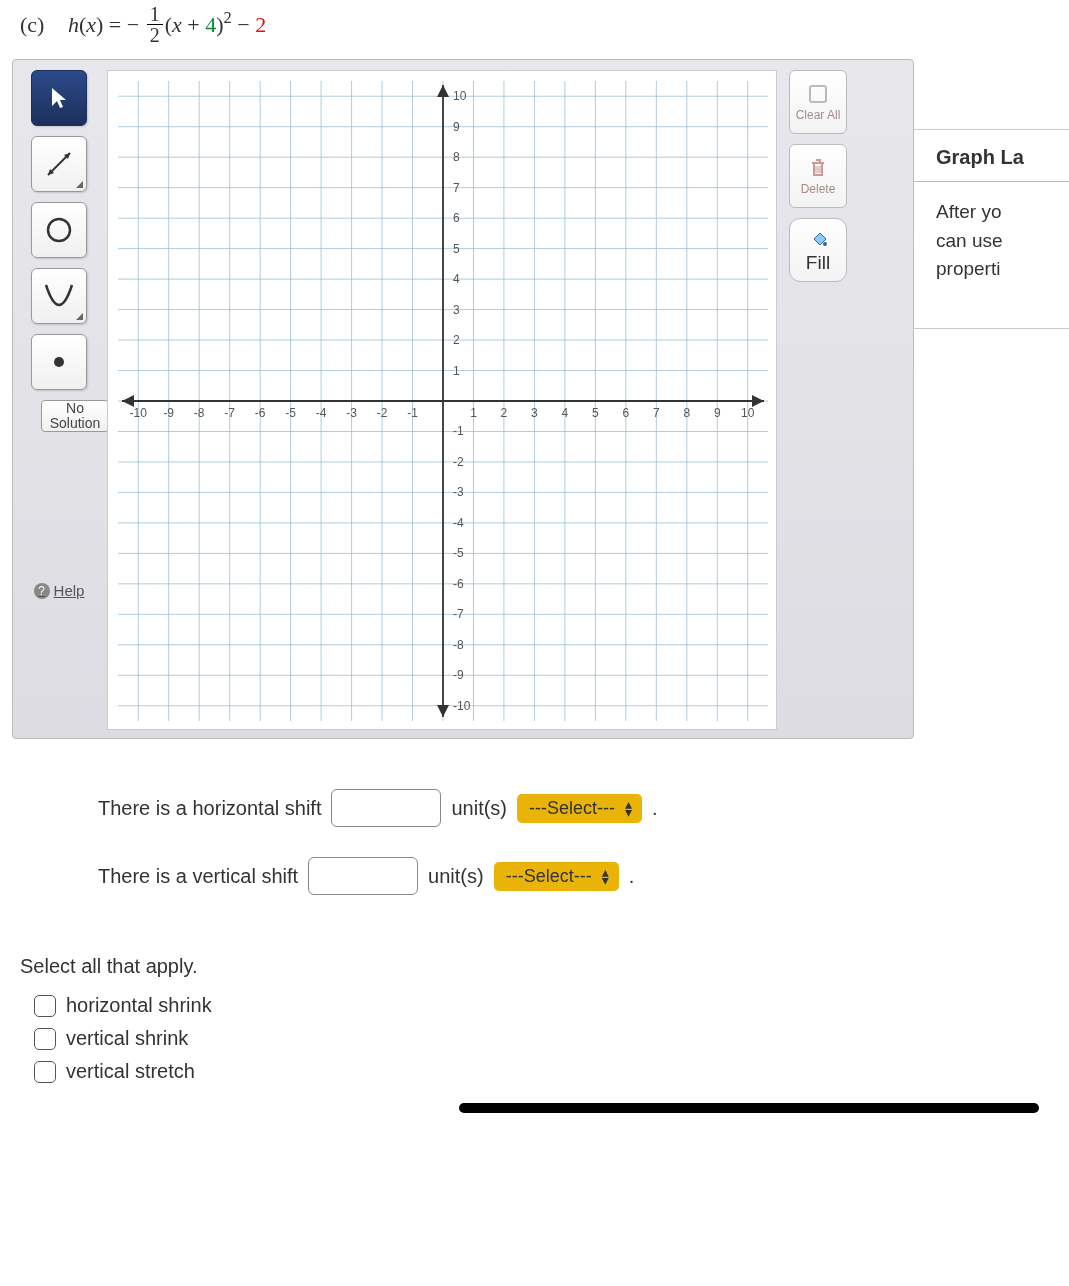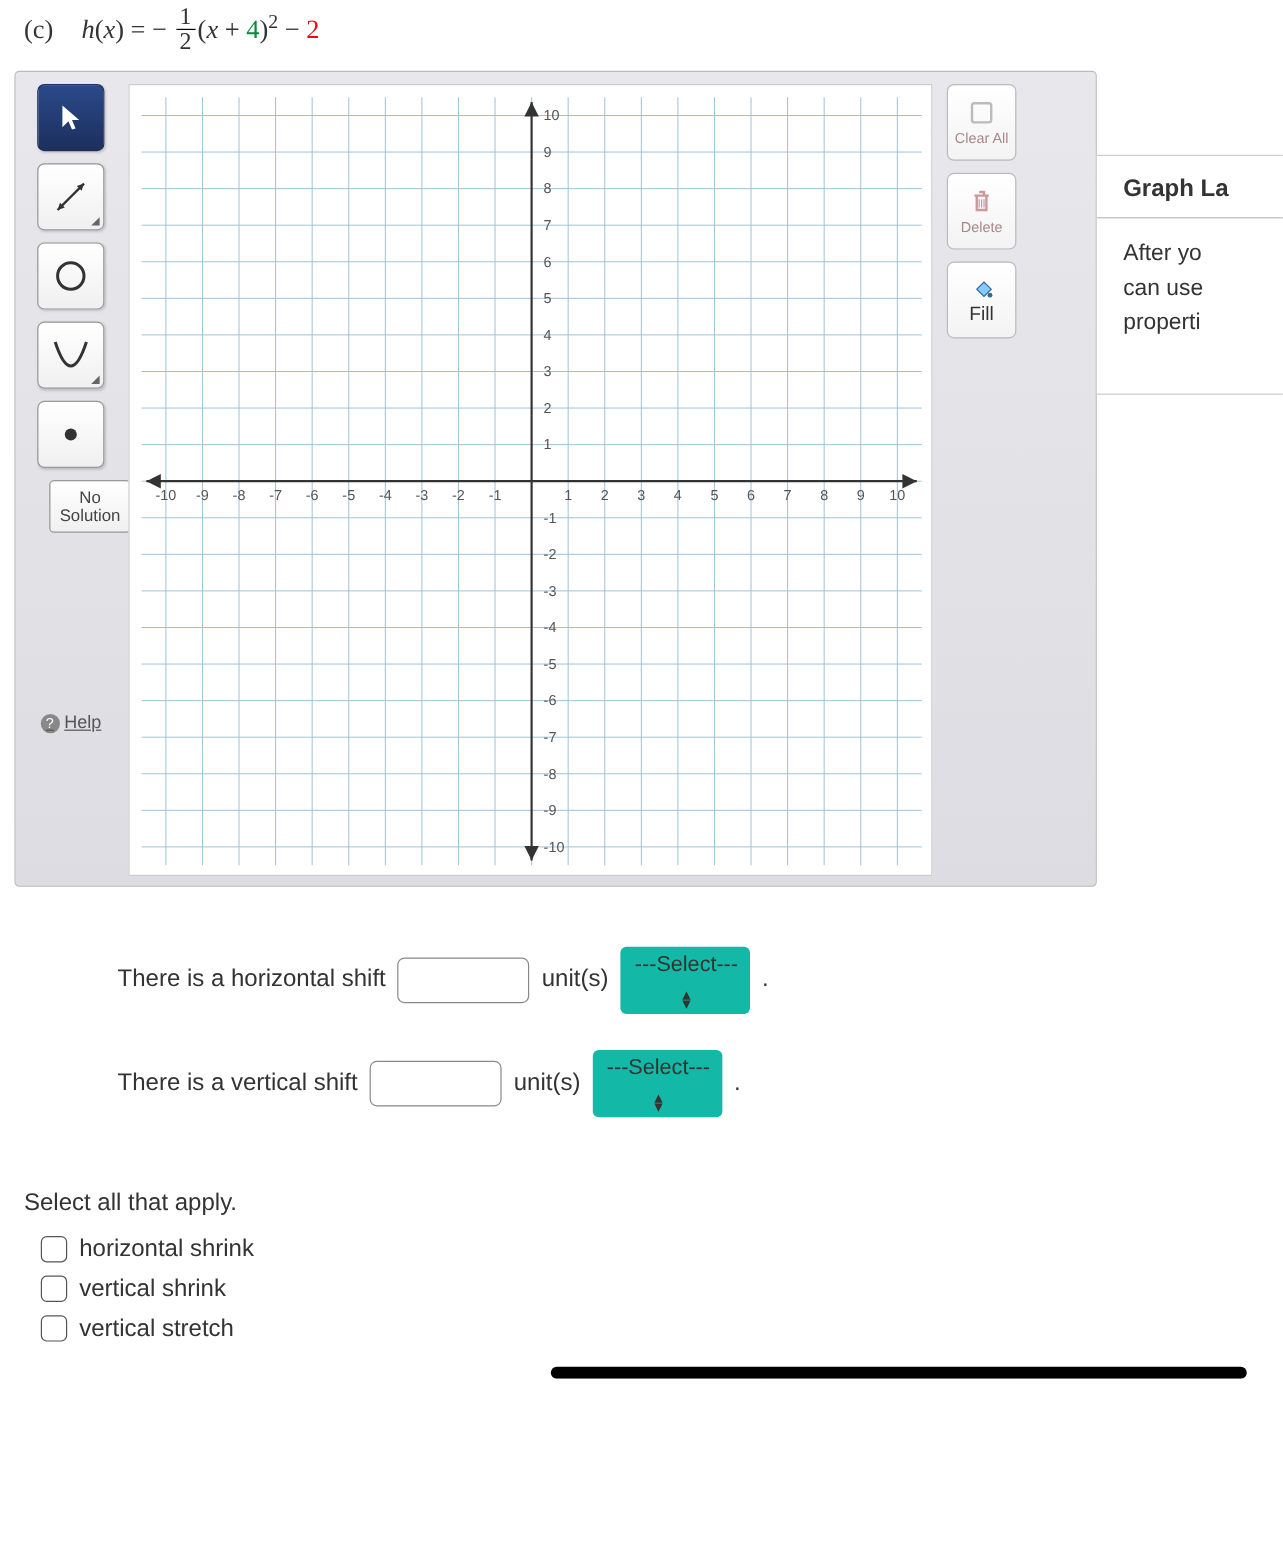--- a/index.html
+++ b/index.html
@@ -93,21 +93,21 @@
   }
   .tool-btn.corner::after{
     content:"";
     position:absolute;
     right:3px; bottom:3px;
     border-left:7px solid transparent;
     border-bottom:7px solid #666;
   }
   .no-sol {
     width: 68px;
-    height: 44px;
+    height: 32px;
     border-radius: 4px;
     border: 1px solid #999;
     background: linear-gradient(#fff,#f0f0f0);
     font-size: 14px;
     line-height: 1.1;
     display: flex;
     align-items: center;
     justify-content: center;
     text-align: center;
     color: #444;
@@ -141,21 +141,21 @@
   }
   .mini-btn {
     width: 58px;
     height: 64px;
     border-radius: 6px;
     border: 1px solid #bbb;
     background: linear-gradient(#fff,#f3f3f3);
     display:flex; flex-direction: column; align-items:center; justify-content:center;
     gap: 3px; font-size: 12px; color:#a88;
   }
-  .mini-btn.fill { color:#333; font-size:16px; }
+  .mini-btn.fill { color:#333; font-size:19px;border-radius:11px; }
   .footer-brand {
     text-align: right;
     padding: 6px 12px 0 0;
     font-size: 18px;
     color: #333;
   }
   .footer-brand .wa1 { color:#333; }
   .footer-brand .wa2 { color:#d11; font-weight:bold; }
 
   .questions {
@@ -170,42 +170,41 @@
     font-size: 20px;
   }
   .qinput {
     width: 110px;
     height: 38px;
     border: 1.5px solid #888;
     border-radius: 6px;
     background: #fff;
   }
   .sel {
-    background: #14b8a6;
+    background: #eab308;
     border-radius: 5px;
     padding: 4px 10px 4px 12px;
     font-size: 18px;
     display: inline-flex;
     align-items: center;
     gap: 10px;
-    flex-direction: column;
   }
   .sel .caret {
     font-size: 14px; line-height: 0.6;
     display:flex; flex-direction:column;
   }
   .select-all {
     padding: 20px 20px 0 20px;
     font-size: 20px;
   }
   .opts {
     padding: 6px 0 0 34px;
   }
   .opt {
-    display:flex; align-items:flex-start; gap: 10px;
+    display:flex; align-items:flex-end; gap: 10px;
     margin: 10px 0;
     font-size: 20px;
   }
   .cbox {
     width: 22px; height: 22px;
     border: 1.5px solid #555;
     border-radius: 5px;
     background:#fff;
   }
   .bottom-bar {

